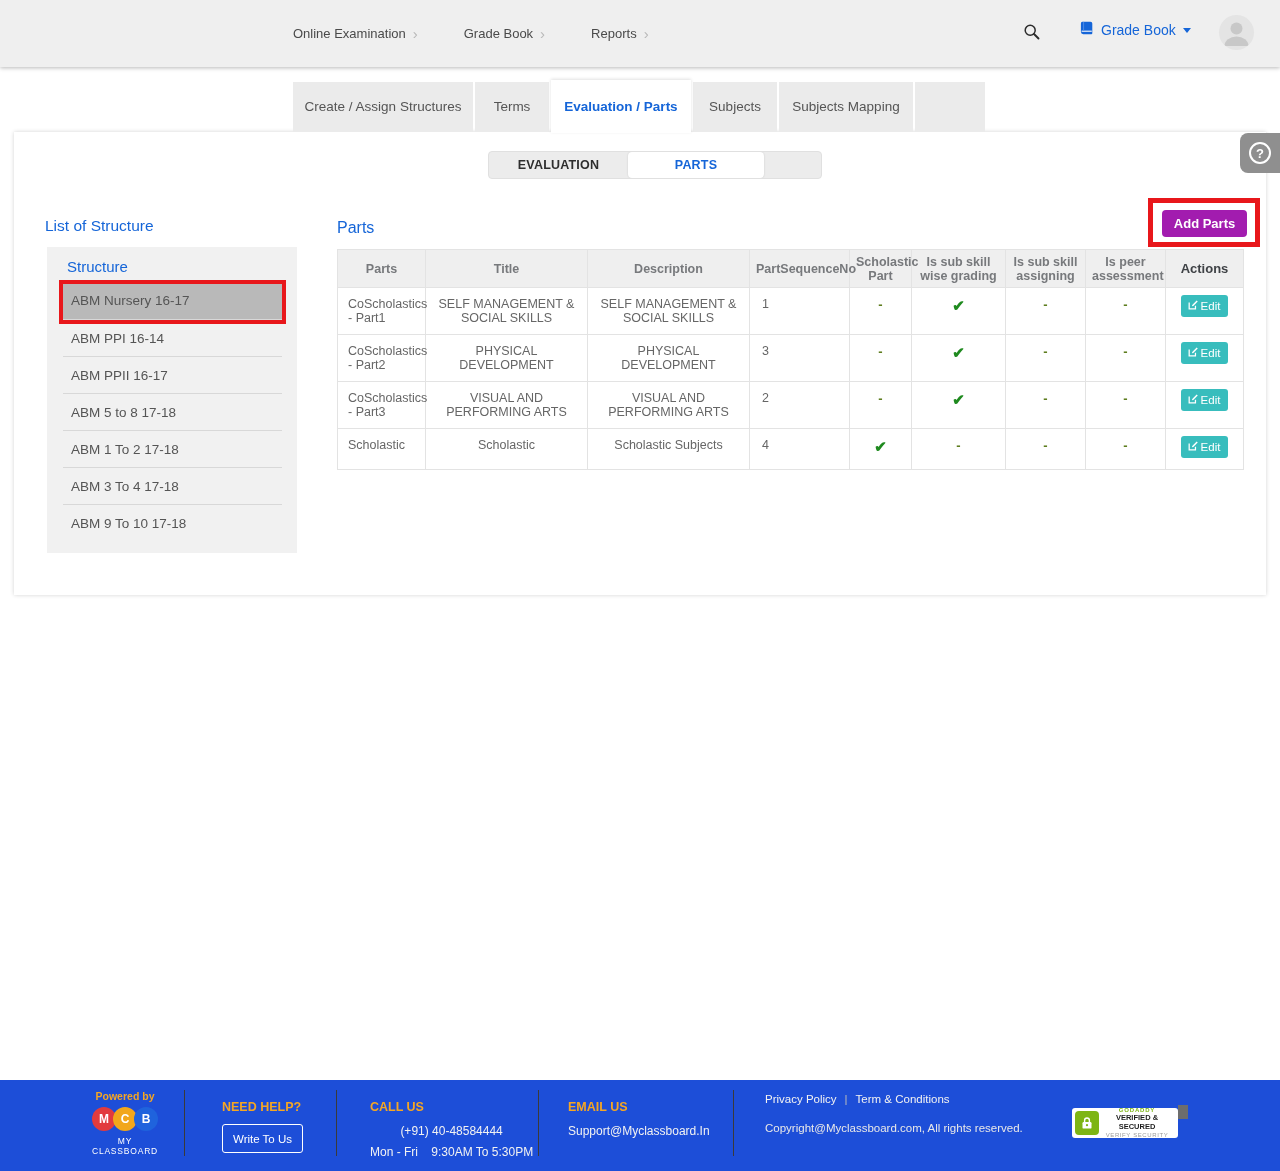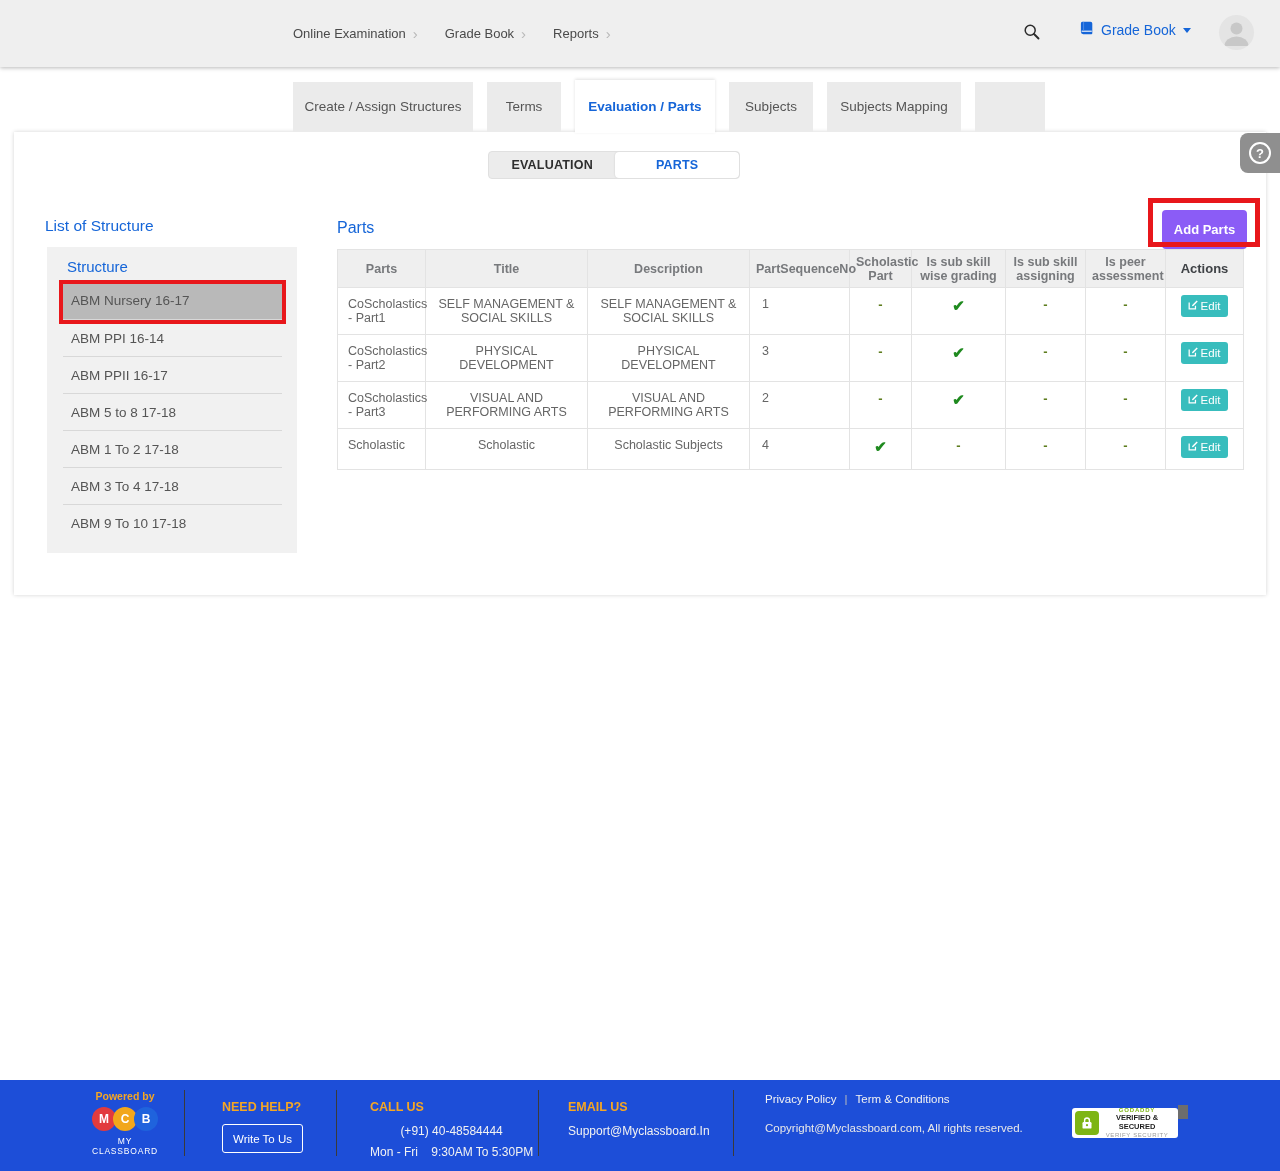--- a/index.html
+++ b/index.html
@@ -3,71 +3,71 @@
 <meta charset="utf-8">
 <style>
   * { box-sizing: border-box; margin: 0; padding: 0; }
   html,body { background:#fff; }
   body { font-family:"Liberation Sans", sans-serif; }
   .page { position:relative; width:1280px; height:1171px; background:#fff; overflow:hidden; }
 
   
   .topbar { position:absolute; left:0; top:0; width:1280px; height:67px; background:#EFEFEF;
             box-shadow:0 1px 4px rgba(0,0,0,0.28); z-index:4; }
-  .topnav { position:absolute; left:293px; top:0; height:67px; display:flex; align-items:center; gap:27px; }
+  .topnav { position:absolute; left:293px; top:0; height:67px; display:flex; align-items:center; gap:46px; }
   .navlink { display:flex; align-items:center; gap:7px; font-size:13px; color:#4a4a4a; cursor:pointer; }
   .chev { color:#b9b9b9; font-size:15px; line-height:1; }
   .search-btn { position:absolute; left:1023px; top:23px; width:20px; height:20px; cursor:pointer; }
   .module-switcher { position:absolute; left:1079px; top:21px; display:flex; align-items:center; gap:7px;
                      color:#1565D8; font-size:14px; cursor:pointer; }
   .caret-down { width:0; height:0; border-left:4px solid transparent; border-right:4px solid transparent;
                 border-top:5px solid #1565D8; margin-top:2px; }
   .avatar { position:absolute; left:1219px; top:15px; width:35px; height:35px; border-radius:50%;
             background:#E4E4E4; overflow:hidden; cursor:pointer; }
 
   
   .tabsrow { position:absolute; left:293px; top:82px; display:flex; z-index:3; }
   .tab { height:50px; line-height:50px; text-align:center; background:#EBEBEB; color:#555;
-         font-size:13.5px; margin-right:14px; cursor:pointer; }
+         font-size:13.5px; margin-right:2px; cursor:pointer; }
   .tab.t0 { width:180px; } .tab.t1 { width:74px; } .tab.t2 { width:140px; }
   .tab.t3 { width:84px; } .tab.t4 { width:134px; } .tab.stub { width:70px; cursor:default; }
   .tab.active { background:#fff; color:#1565D8; font-weight:bold; height:53px; line-height:53px;
                 position:relative; top:-2px; box-shadow:0 -1px 3px rgba(0,0,0,0.12); }
 
   
   .card { position:absolute; left:14px; top:132px; width:1252px; height:463px; background:#fff;
           box-shadow:0 0 4px rgba(0,0,0,0.18); z-index:1; }
 
   .help-fab { position:absolute; left:1240px; top:133px; width:40px; height:40px; background:#8F8F8F;
               border-radius:8px 0 0 8px; z-index:6; display:flex; align-items:center; justify-content:center; cursor:pointer; }
   .help-fab .qmark { width:22px; height:22px; border:2px solid #fff; border-radius:50%;
                      color:#fff; font-size:13px; font-weight:bold; display:flex; align-items:center; justify-content:center; }
 
   
-  .segbar { position:absolute; left:488px; top:151px; width:252px; height:28px; background:#ECECEC;
+  .segbar { position:absolute; left:488px; top:151px; width:334px; height:28px; background:#ECECEC;
             border:1px solid #E0E0E0; border-radius:4px; display:flex; z-index:2; overflow:hidden; }
   .seg { height:100%; line-height:26px; text-align:center; font-size:12.5px; font-weight:bold;
          letter-spacing:.2px; cursor:pointer; }
   .seg-eval { width:139px; color:#2e2e2e; }
   .seg-parts { width:136px; background:#fff; color:#1565D8; border-radius:4px; box-shadow:0 0 2px rgba(0,0,0,0.15); }
 
   
   .list-title { position:absolute; left:45px; top:217px; font-size:15.5px; color:#1565D8; z-index:2; }
   .structure-panel { position:absolute; left:47px; top:247px; width:250px; height:306px; background:#F1F1F1;
                      padding-top:11px; z-index:2; }
   .panel-title { margin:0 0 7px 20px; font-size:15px; color:#1565D8; }
   .structure-items { list-style:none; }
   .structure-items li { margin:0 15px 0 16px; padding-left:8px; height:37px; line-height:37px;
                         font-size:13.5px; color:#555; cursor:pointer; }
   .structure-items li + li { border-top:1px solid #D8D8D8; }
   .structure-items li.selected { background:#B9B9B9; border-top:none; }
 
   
   .parts-title { position:absolute; left:337px; top:219px; font-size:16px; color:#1565D8; z-index:2; }
-  .addparts-btn { position:absolute; left:1162px; top:210px; width:85px; height:39px; background:#8b5cf6;
+  .addparts-btn { position:absolute; left:1162px; top:210px; width:85px; height:27px; background:#a21caf;
                   color:#fff; font-size:13px; font-weight:bold; border:none; border-radius:4px;
                   cursor:pointer; z-index:2; font-family:"Liberation Sans",sans-serif; }
 
   
   .annotation { position:absolute; border:5px solid #E8171B; pointer-events:none; z-index:10; }
   .ann-structure { left:59px; top:280px; width:227px; height:44px; border-width:4px; }
   .ann-addparts { left:1148px; top:198px; width:112px; height:49px; }
 
   
   .parts-table { position:absolute; left:337px; top:249px; width:906px; border-collapse:collapse;

